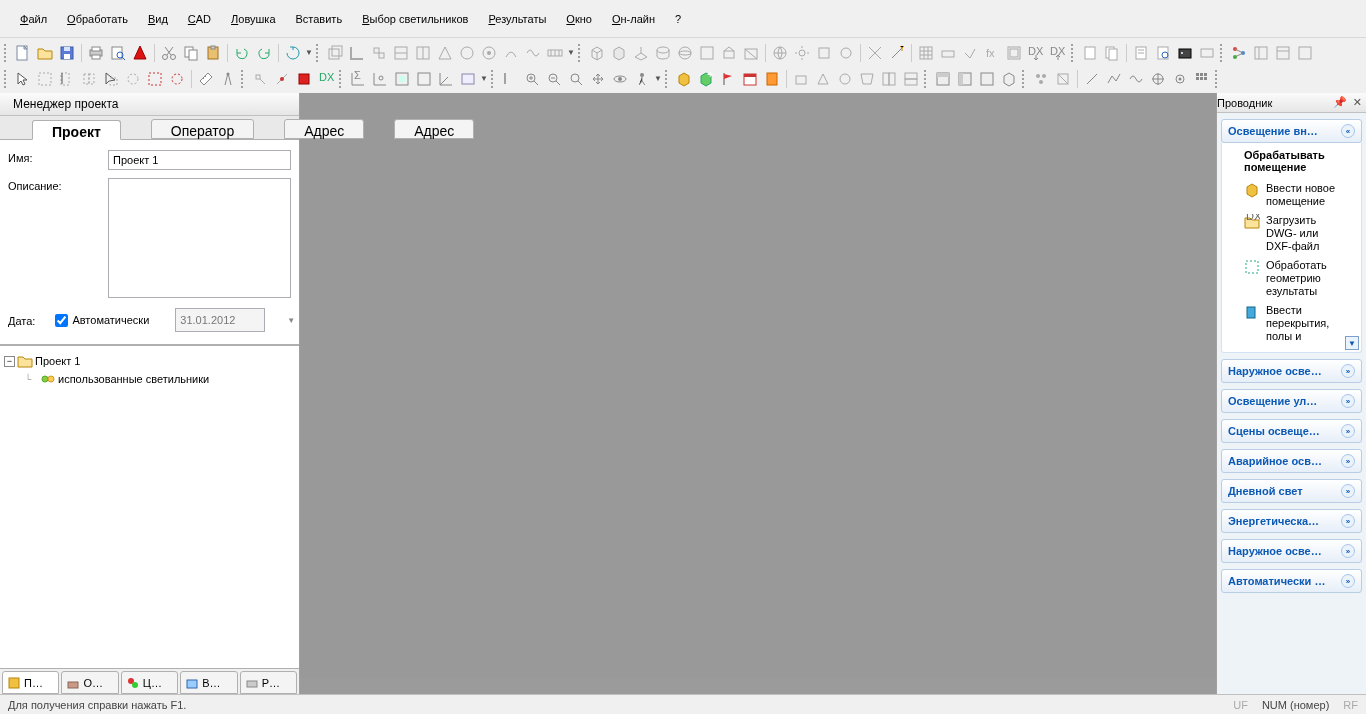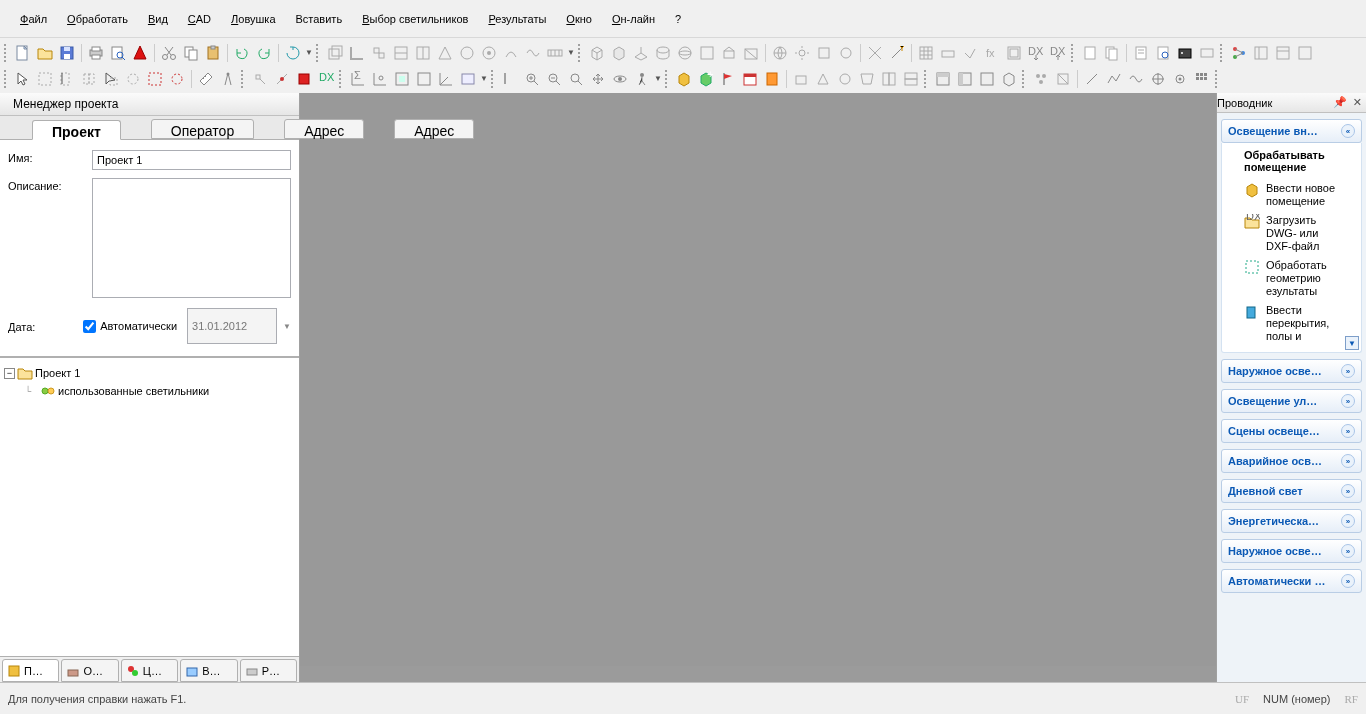--- a/index.html
+++ b/index.html
@@ -16,26 +16,26 @@
 svg{display:block;}
 .main-area { flex:1; display:flex; position:relative; overflow:hidden;}
 
 .left-panel { width:300px; background:#f0f0f0; display:flex; flex-direction:column; border-right:1px solid #a0a0a0;}
 .panel-title { padding:4px 13px; background:linear-gradient(#fbfbfb,#e6e6e6); border-bottom:1px solid #c0c0c0; font-size:12px;}
 .tabs { display:flex; height:24px; background:#e9e9e9; border-bottom:1px solid #b0b0b0; padding:3px 4px 0; gap:2px;}
 .tab { padding:3px 19px; background:#f4f4f4; border:1px solid #b0b0b0; border-top-left-radius:3px; border-top-right-radius:3px; cursor:default; font-size:14px; position:relative;margin-left:28px;}
 .tab.active { background:#fff; border-bottom:1px solid #fff; font-weight:700; top:1px;}
 .tab-scroll{width:14px;display:flex;align-items:center;justify-content:center;font-size:9px;color:#555;border:1px solid #b0b0b0;border-top-left-radius:3px;border-top-right-radius:3px;background:#f4f4f4;}
 .form-area { background:#fff; border-bottom:1px solid #b0b0b0; padding:10px 8px 12px;}
-.form-row { display:flex; align-items:flex-start; margin-bottom:8px; gap:4px;}
+.form-row { display:flex; align-items:flex-start; margin-bottom:8px; gap:20px;}
 .form-label { width:80px; padding-top:2px;}
 .form-input { flex:1;}
 .form-input input[type=text]{ width:100%; border:1px solid #abadb3; padding:2px 4px; height:20px;}
 .form-input textarea{ width:100%; border:1px solid #abadb3; padding:2px 4px; height:120px; resize:none;}
-.date-input { width:90px; border:1px solid #abadb3; padding:2px 4px; height:36px; background:#f4f4f4; color:#777;}
+.date-input { width:90px; border:1px solid #abadb3; padding:2px 4px; height:24px; background:#f4f4f4; color:#777;}
 .check-row{display:flex;align-items:center;gap:4px;}
 .tree-area{flex:1; background:#fff; border-top:1px solid #b0b0b0; overflow:auto; padding:6px 4px;}
 .tree-node{display:flex;align-items:center; gap:2px; height:18px;}
 .tree-toggle{width:11px;height:11px;border:1px solid #888;font-size:9px;line-height:9px;text-align:center;background:#fff;cursor:default;}
 .tree-indent{width:20px;display:inline-flex;justify-content:center;color:#999;font-size:9px;}
 .bottom-tabs{display:flex;height:26px;background:#f0f0f0;border-top:1px solid #b0b0b0;padding:2px 2px 0;gap:2px;}
 .btab{flex:1;display:flex;align-items:center;gap:3px;border:1px solid #b0b0b0;border-top-left-radius:3px;border-top-right-radius:3px;padding:2px 4px;background:#f4f4f4;font-size:11px;overflow:hidden;white-space:nowrap;}
 .btab.active{background:#fff;}
 
 .canvas-area{flex:1;background:#9b9b9b;display:flex;}
@@ -48,23 +48,23 @@
 .sb-wrap{flex:1;overflow-y:auto;padding:6px 4px;display:flex;flex-direction:column;gap:6px;}
 .sb-section-hdr{display:flex;align-items:center;justify-content:space-between;border:1px solid #b9cde5;background:linear-gradient(#ffffff,#e6eef8);border-radius:3px;padding:4px 6px;color:#0b59b5;font-weight:700;cursor:default;}
 .sb-chev{width:14px;height:14px;border:1px solid #a9c5e8;border-radius:7px;background:#eaf2fb;display:flex;align-items:center;justify-content:center;font-size:8px;color:#0b59b5;}
 .sb-content{background:#fff;border:1px solid #d4e2f1;border-top:none;border-radius:0 0 3px 3px;padding:6px 20px;display:flex;flex-direction:column;position:relative;}
 .sb-sub-title{font-weight:700;margin-bottom:6px;padding:0 2px;}
 .sb-item{display:flex;gap:6px;align-items:flex-start;padding:3px 2px;cursor:default;}
 .sb-item-ico{width:16px;height:16px;flex-shrink:0;display:flex;align-items:center;justify-content:center;}
 .sb-item-txt{flex:1;line-height:13px;}
 .sb-more-btn{position:absolute;right:2px;bottom:2px;width:14px;height:14px;border:1px solid #7d9ec9;background:#eaf2fb;font-size:8px;display:flex;align-items:center;justify-content:center;color:#0b59b5;}
 
-.status-bar{height:32px;background:#f0f0f0;border-top:1px solid #c0c0c0;display:flex;align-items:center;padding:0 8px;justify-content:space-between;font-size:11px;color:#444;}
+.status-bar{height:20px;background:#f0f0f0;border-top:1px solid #c0c0c0;display:flex;align-items:center;padding:0 8px;justify-content:space-between;font-size:11px;color:#444;}
 .status-right{display:flex;gap:14px;}
-.dim{color:#aaa;font-family:Liberation Serif, serif;}
+.dim{color:#aaa;}
 </style>
 </head>
 <body>
 
 <div class="menu-bar">
   <span class="menu-item"><u>Ф</u>айл</span>
   <span class="menu-item"><u>О</u>бработать</span>
   <span class="menu-item"><u>В</u>ид</span>
   <span class="menu-item"><u>C</u>AD</span>
   <span class="menu-item"><u>Л</u>овушка</span>

